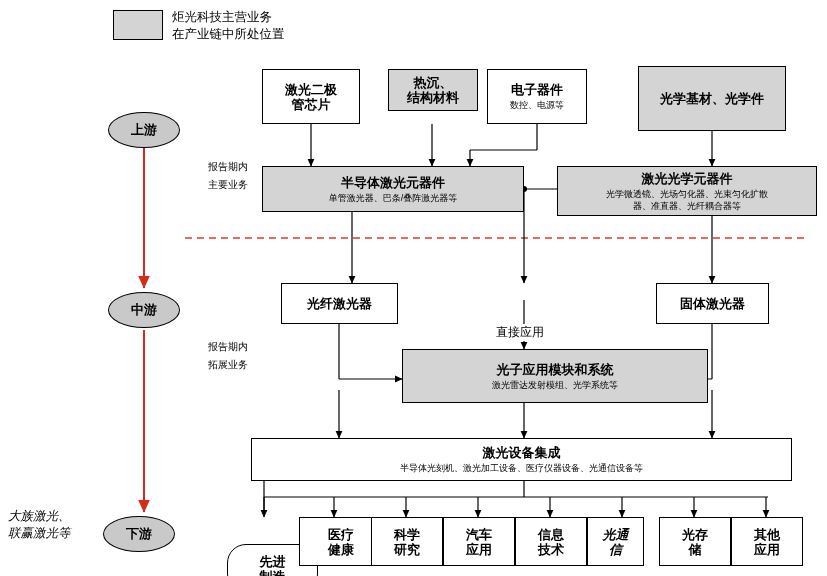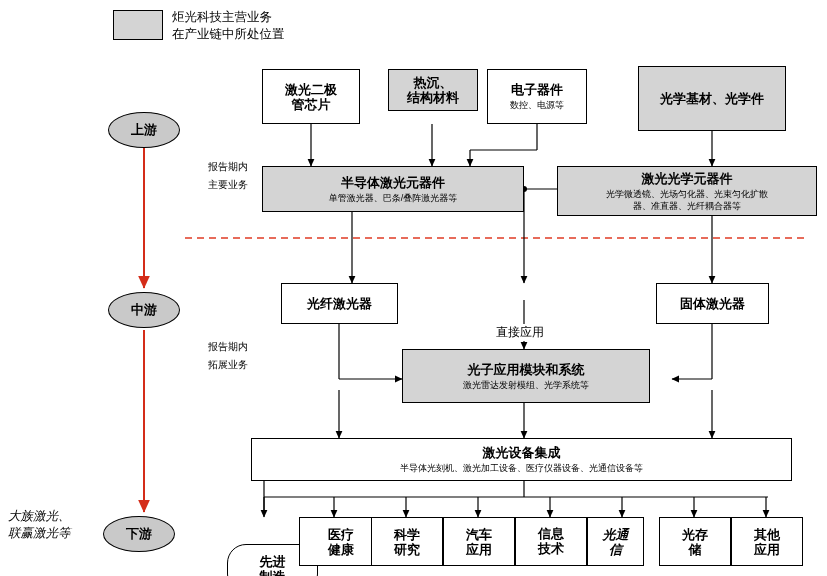--- a/index.html
+++ b/index.html
@@ -192,21 +192,21 @@
   </div>
 
   <div class="node" style="left:281px;top:283px;width:117px;height:41px;">
     <div class="t1" style="white-space:pre-line">光纤激光器</div>
   </div>
 
   <div class="node" style="left:656px;top:283px;width:113px;height:41px;">
     <div class="t1" style="white-space:pre-line">固体激光器</div>
   </div>
 
-  <div class="node gray" style="left:402px;top:349px;width:248px;height:54px;">
+  <div class="node gray" style="left:402px;top:349px;width:306px;height:54px;">
     <div class="t1" style="white-space:pre-line">光子应用模块和系统</div>
     <div class="t2" style="white-space:pre-line">激光雷达发射模组、光学系统等</div>
   </div>
 
   <div class="node" style="left:251px;top:438px;width:541px;height:43px;">
     <div class="t1" style="white-space:pre-line">激光设备集成</div>
     <div class="t2" style="white-space:pre-line">半导体光刻机、激光加工设备、医疗仪器设备、光通信设备等</div>
   </div>
 
   <div class="node" style="left:227px;top:544px;width:91px;height:49px;border-radius:19px;">
@@ -218,21 +218,21 @@
 健康</div>
   </div>
   <div class="node" style="left:371px;top:517px;width:72px;height:49px;">
     <div class="t1" style="white-space:pre-line">科学
 研究</div>
   </div>
   <div class="node" style="left:443px;top:517px;width:72px;height:49px;">
     <div class="t1" style="white-space:pre-line">汽车
 应用</div>
   </div>
-  <div class="node" style="left:515px;top:517px;width:72px;height:49px;font-family:Liberation Mono, monospace;">
+  <div class="node" style="left:515px;top:517px;width:72px;height:49px;">
     <div class="t1" style="white-space:pre-line">信息
 技术</div>
   </div>
   <div class="node" style="left:587px;top:517px;width:57px;height:49px;font-style:italic;">
     <div class="t1" style="white-space:pre-line">光通
 信</div>
   </div>
   <div class="node" style="left:659px;top:517px;width:72px;height:49px;">
     <div class="t1" style="white-space:pre-line">光存
 储</div>

